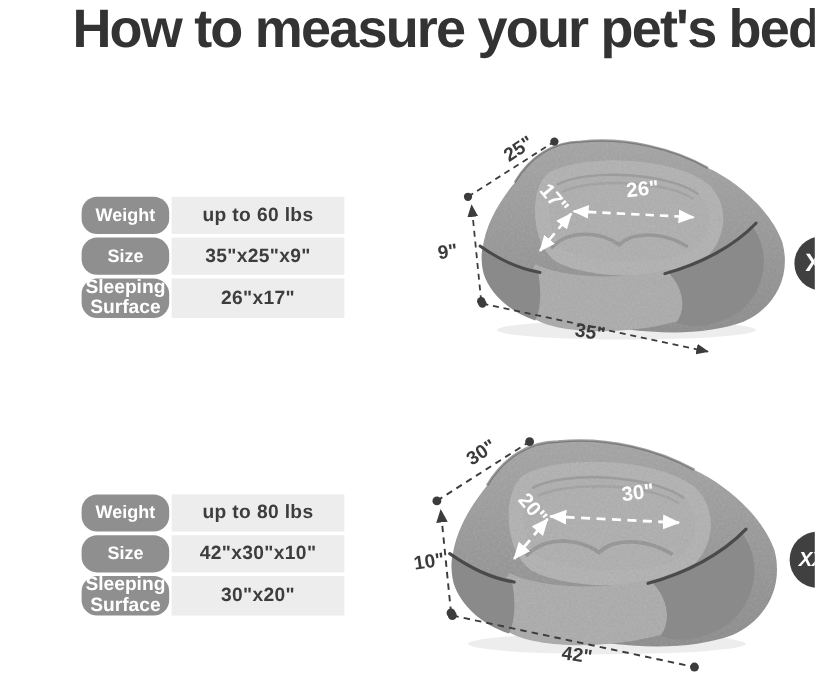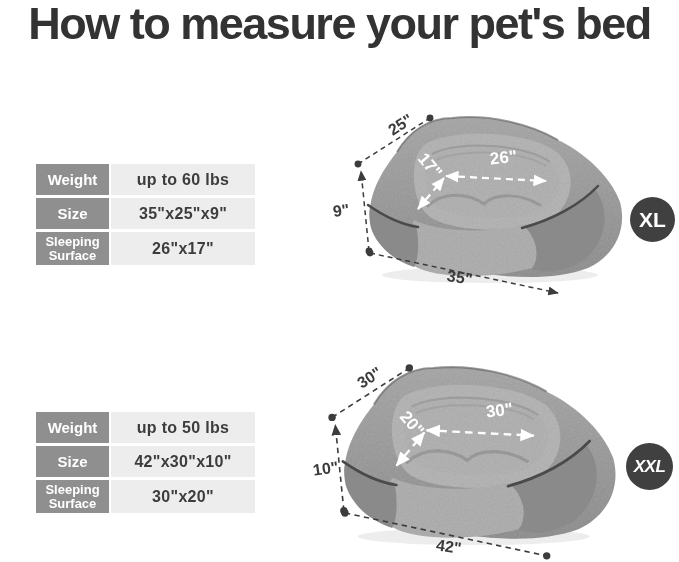--- a/index.html
+++ b/index.html
@@ -1,36 +1,36 @@
 <!DOCTYPE html>
 <html><head>
 <meta charset="utf-8">
 <style>
   html,body{margin:0;padding:0;}
   body{
     width:679px;height:562px;background:#ffffff;position:relative;overflow:hidden;
     font-family:"Liberation Sans", sans-serif;
   }
-  .canvas{position:absolute;inset:0;}
+  .canvas{position:absolute;inset:0;margin-left:32px;}
   
   .page-title{
     position:absolute;top:0;left:0;width:679px;margin:0;text-align:center;
     font-size:45px;font-weight:bold;letter-spacing:-1.5px;color:#333;line-height:1.05;
   }
   
   .spec-table{position:absolute;left:36px;width:238px;}
   .t1{top:164px;}
   .t2{top:412px;}
   .srow{display:flex;height:31px;margin-bottom:3px;}
   .srow.tall{height:33px;}
   .srow .th{
     width:73px;background:#8f8f8f;color:#fff;font-weight:bold;font-size:15px;
-    display:flex;align-items:center;justify-content:center;text-align:center;line-height:1.05;
-  }
-  .srow.tall .th{font-size:13px;}
+    display:flex;align-items:center;justify-content:center;text-align:center;line-height:1.05;border-radius:13px;
+  }
+  .srow.tall .th{font-size:16px;}
   .srow .td{
     width:144px;margin-left:2px;background:#ededed;color:#3d3d3d;font-weight:bold;font-size:16px;
     display:flex;align-items:center;justify-content:center;letter-spacing:0.3px;
   }
   
   .bed{position:absolute;}
   .bed1{left:330px;top:92px;width:300px;height:215px;}
   .bed2{left:302px;top:340px;width:322px;height:231px;}
   .bed svg{display:block;width:100%;height:100%;}
   .dim{
@@ -137,21 +137,21 @@
     <span class="dim w d-width">26"</span>
     <span class="dim d-height">9"</span>
     <span class="dim d-bottom">35"</span>
   </figure>
 
   <div class="badge b1">XL</div>
 
   <section class="spec-table t2">
     <div class="srow">
       <div class="th">Weight</div>
-      <div class="td">up to 50 lbs</div>
+      <div class="td">up to 80 lbs</div>
     </div>
     <div class="srow">
       <div class="th">Size</div>
       <div class="td">42"x30"x10"</div>
     </div>
     <div class="srow tall">
       <div class="th">Sleeping Surface</div>
       <div class="td">30"x20"</div>
     </div>
   </section>

